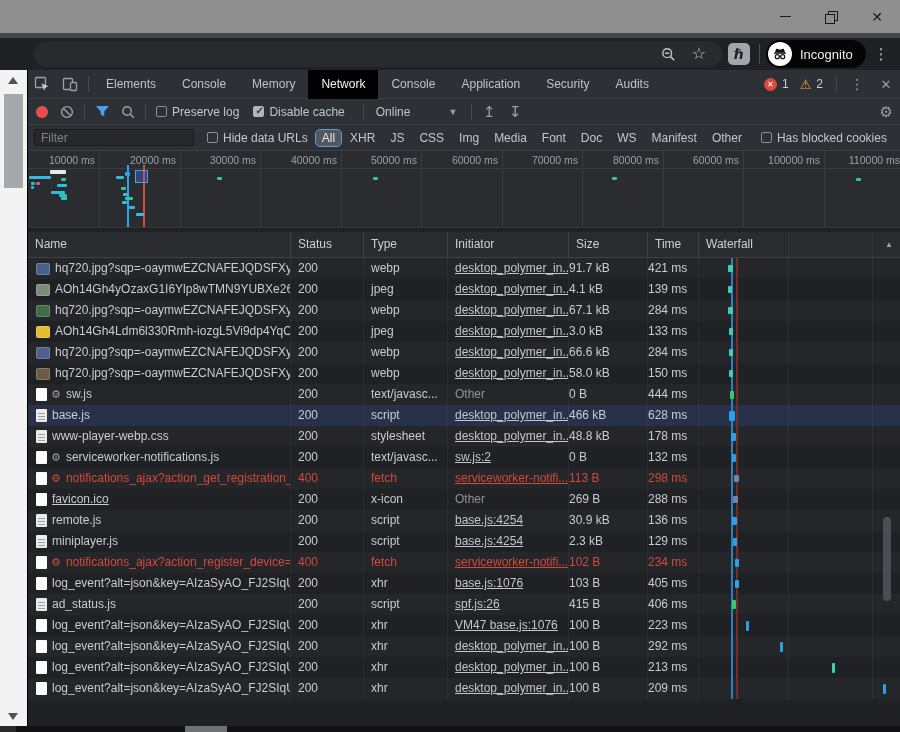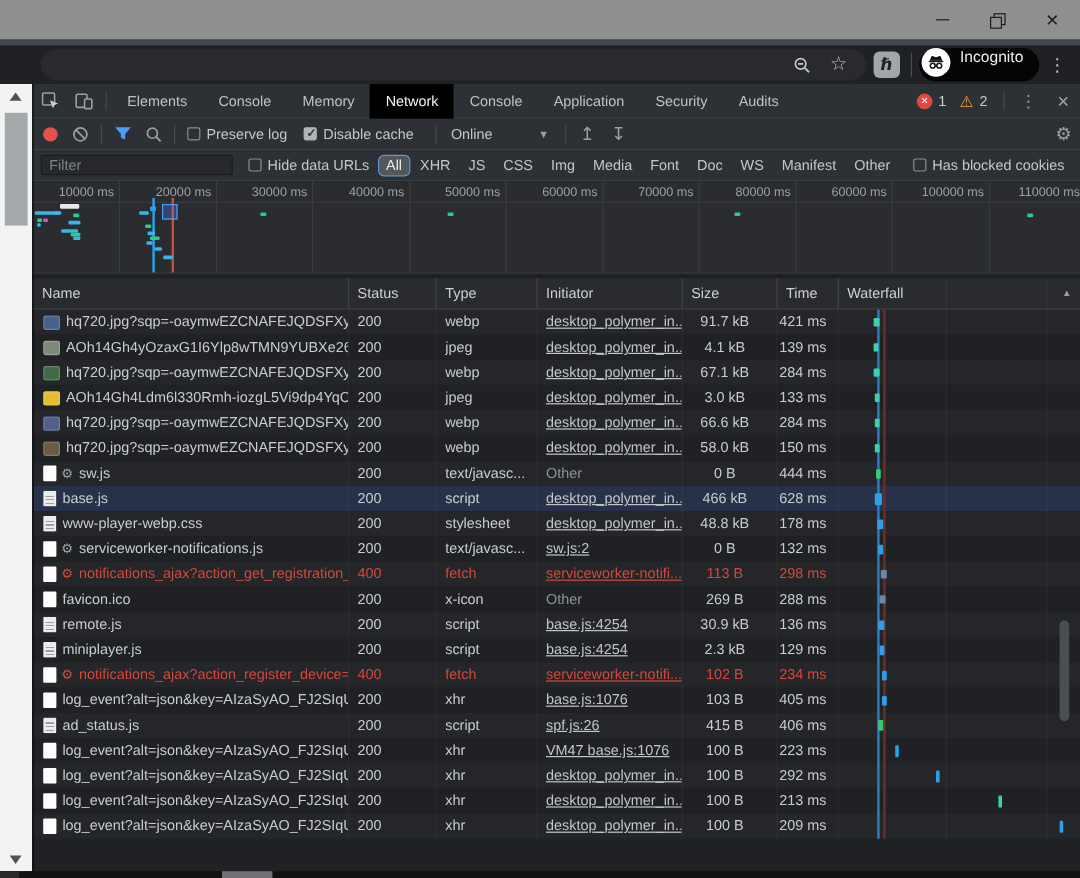--- a/index.html
+++ b/index.html
@@ -17,21 +17,21 @@
 
   .tabstrip-gap{position:absolute;left:0;top:33px;width:900px;height:5px;background:#42464d}
 
   
   .btoolbar{position:absolute;left:0;top:38px;width:900px;height:32px;background:#202124}
   .omnibox{position:absolute;left:34px;top:3px;width:688px;height:26px;background:#292a2e;border-radius:13px;display:flex;justify-content:flex-end;align-items:center;gap:16px;padding-right:16px}
   .ob-icon{display:flex;align-items:center;color:#c0c4c9}
   .star{font-size:16px;color:#c0c4c9;line-height:16px}
   .ext-btn{position:absolute;left:728px;top:5px;width:22px;height:22px;border-radius:5px;background:#a2a6ab;color:#202124;display:flex;align-items:center;justify-content:center;font-family:"DejaVu Sans",sans-serif;font-size:14px;font-weight:bold}
   .bt-sep{position:absolute;left:759px;top:6px;width:1px;height:20px;background:#4a4d52}
-  .incog-pill{position:absolute;left:766px;top:2px;height:28px;border-radius:14px;background:#050505;display:flex;align-items:flex-start;gap:8px;padding:0 13px 0 2px}
+  .incog-pill{position:absolute;left:766px;top:2px;height:28px;border-radius:14px;background:#050505;display:flex;align-items:center;gap:8px;padding:0 13px 0 2px}
   .incog-circle{width:24px;height:24px;border-radius:50%;background:#fff;display:flex;align-items:center;justify-content:center}
   .incog-label{color:#eceef0;font-size:13px}
   .b-kebab{position:absolute;left:868px;top:3px;width:26px;height:26px;display:flex;align-items:center;justify-content:center;color:#c0c4c9;font-size:15px;letter-spacing:0}
 
   
   .page-sb{position:absolute;left:0;top:70px;width:27px;height:656px;background:#f3f3f3}
   .psb-up{position:absolute;left:8px;top:7px;width:0;height:0;border-left:5.5px solid transparent;border-right:5.5px solid transparent;border-bottom:7px solid #4e5256}
   .psb-down{position:absolute;left:8px;top:643px;width:0;height:0;border-left:5.5px solid transparent;border-right:5.5px solid transparent;border-top:7px solid #4e5256}
   .psb-thumb{position:absolute;left:4px;top:24px;width:19px;height:94px;background:#a6a9ab}
 
@@ -86,21 +86,21 @@
 
   .dt-rows{position:absolute;left:0;top:188px;width:873px;height:441px;overflow:hidden}
   .row{display:grid;grid-template-columns:263px 73px 84px 121px 79px 51px 1fr;height:21px;font-size:12px;color:#c9ccd0;line-height:21px}
   .row:nth-child(odd){background:#242629}
   .row:nth-child(even){background:#1f2124}
   .row.sel{background:#273149}
   .row.err, .row.err .lnk{color:#d3493c}
   .cell{border-right:1px solid rgba(255,255,255,.045);padding-left:7px;white-space:nowrap;overflow:hidden}
   .cell:last-child{border-right:none}
   .name-cell{display:flex;align-items:center;gap:5px;padding-left:8px}
-  .num{text-align:center;padding-right:8px;padding-left:0}
+  .num{text-align:left;padding-right:8px;padding-left:0}
   .lnk{text-decoration:underline;color:#c2c5c9}
   .plain{color:#8e9297}
   .icon-thumb{width:14px;height:12px;border-radius:2px;flex:none;box-shadow:inset 0 0 0 1px rgba(255,255,255,.2)}
   .icon-file{width:11px;height:13px;background:#fdfdfd;border-radius:1px;flex:none}
   .icon-doc{width:11px;height:13px;background:#ececec;border-radius:1px;flex:none;background-image:repeating-linear-gradient(#ececec 0 2px,#9aa0a6 2px 3px);background-size:7px 100%;background-position:2px 2px;background-repeat:no-repeat}
   .gear-pre{color:#9aa0a6;font-family:"DejaVu Sans",sans-serif;font-size:11px;margin:0 0 0 -1px;flex:none}
   .row.err .gear-pre{color:#d3493c}
   .wf-cell{position:relative;padding-left:0}
   .wf-bar{position:absolute;border-radius:1px}
 
@@ -480,21 +480,21 @@
         <div class="cell"><span class="lnk">serviceworker-notifi...</span></div>
         <div class="cell num">113 B</div>
         <div class="cell num">298 ms</div>
         <div class="cell wf-cell">
           <div class="wf-bar" style="left: 35px; width: 5px; height: 7px; top: 7px; background: rgb(107, 135, 168); z-index: 4;"></div>
         </div>
       </div>
       <div class="row">
         <div class="cell name-cell">
           <span class="icon-file"></span>
-          <span style="overflow: hidden; white-space: nowrap;">favicon.ico</span>
+          <span style="overflow: hidden; white-space: nowrap; text-decoration: underline;">favicon.ico</span>
         </div>
         <div class="cell">200</div>
         <div class="cell">x-icon</div>
         <div class="cell"><span class="plain">Other</span></div>
         <div class="cell num">269 B</div>
         <div class="cell num">288 ms</div>
         <div class="cell wf-cell">
           <div class="wf-bar" style="left: 34px; width: 5px; height: 7px; top: 7px; background: rgb(107, 135, 168); z-index: 4;"></div>
         </div>
       </div>

